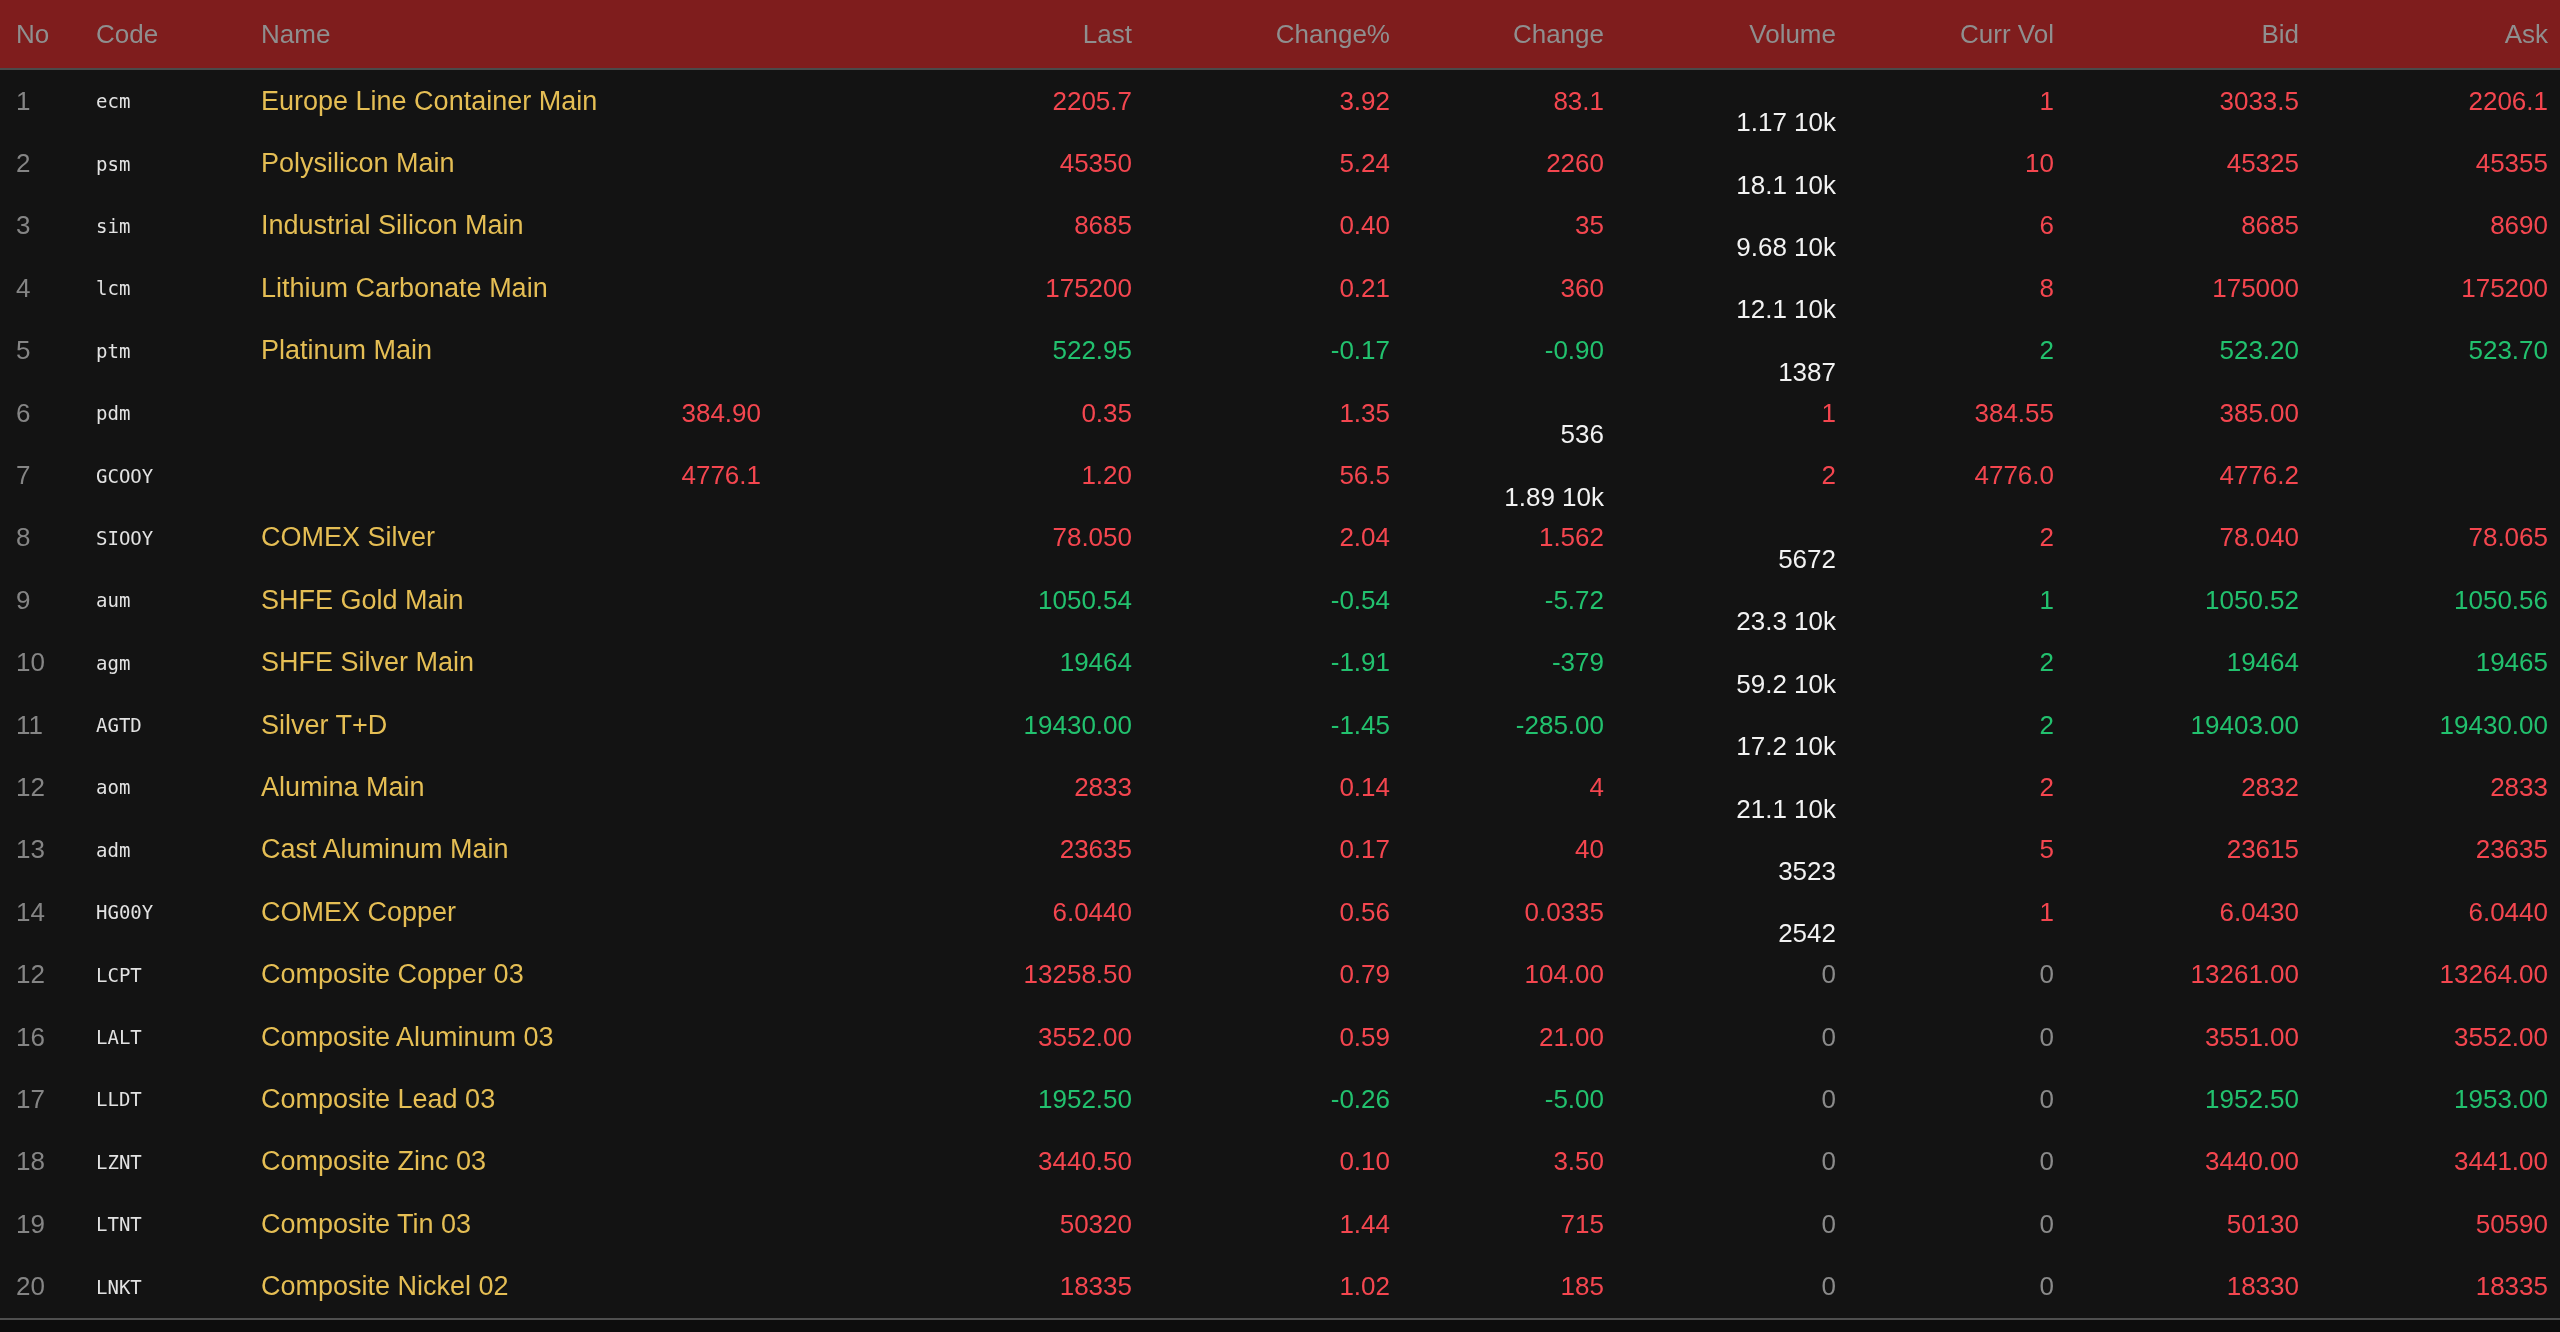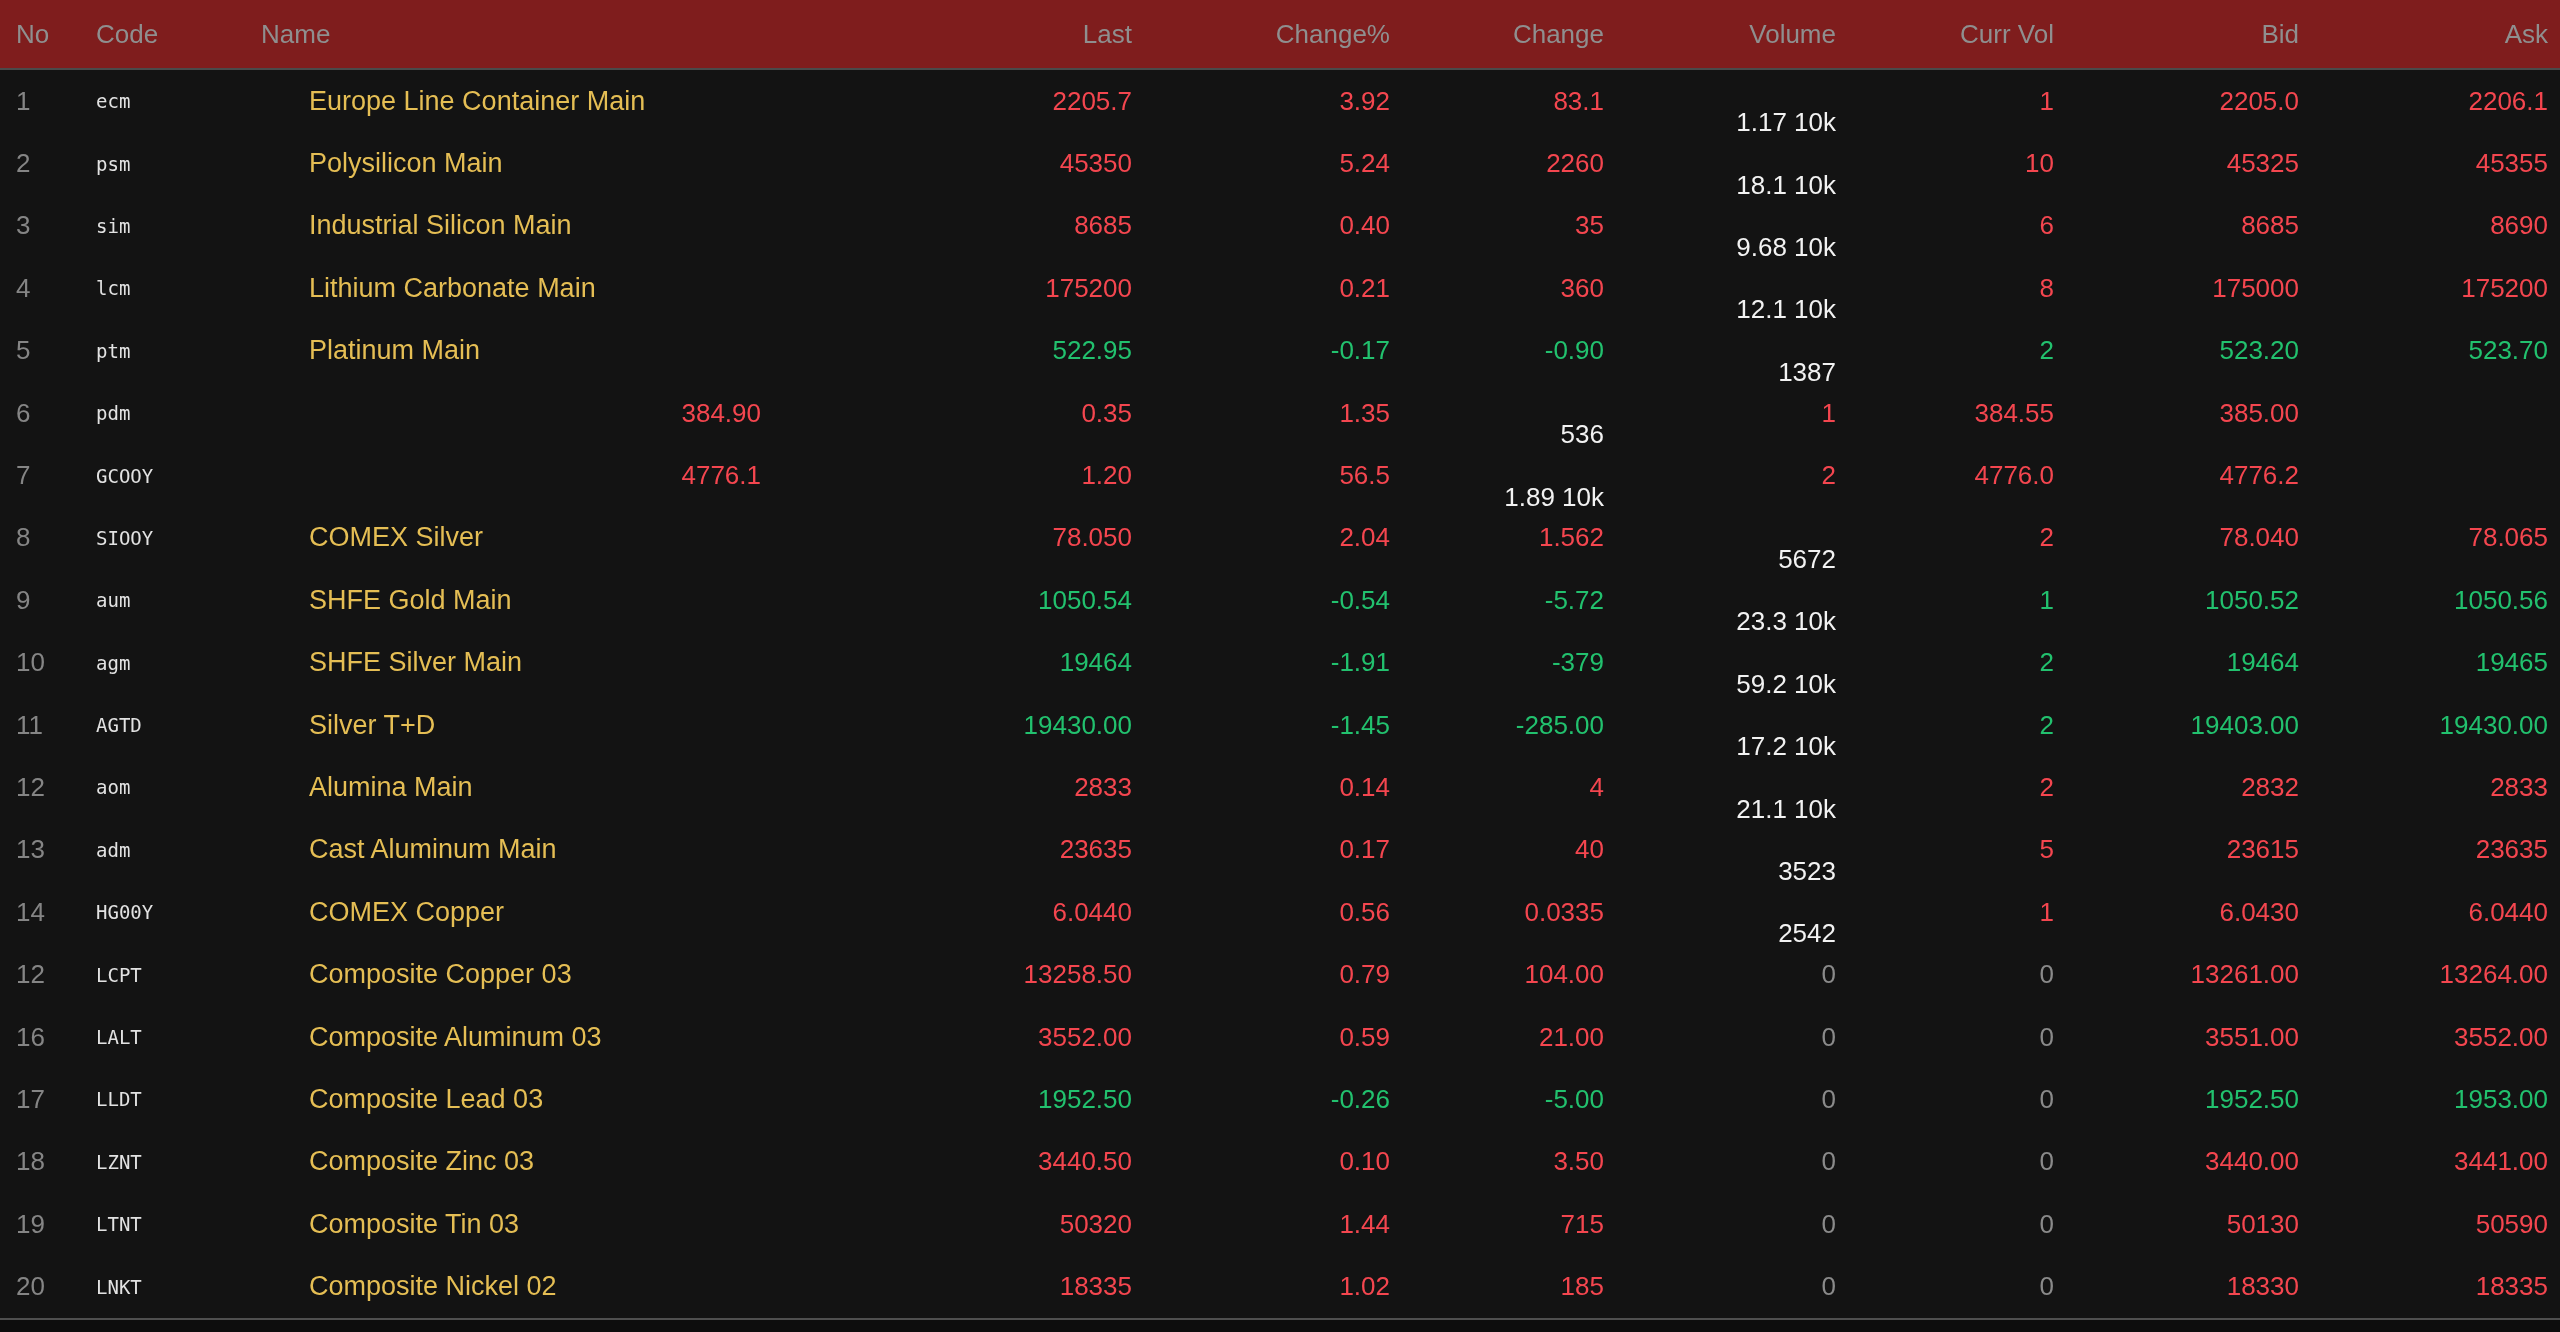--- a/index.html
+++ b/index.html
@@ -47,21 +47,21 @@
     background: #131313;
     cursor: default;
   }
 
   .no   { color: #858585; }
   .code {
     font-family: "DejaVu Sans Mono", monospace;
     font-size: 19px;
     color: #e2e2e2;
   }
-  .name { color: var(--gold, #e5be54); font-size: 27px; margin-left: 48px; }
+  .name { color: var(--gold, #e5be54); font-size: 27px; }
 
   .up    { color: var(--up, #f4464f); }
   .down  { color: var(--down, #22c16e); }
   .volw  { color: var(--volwhite, #f2f2f2); margin-top: 43px; }
   .muted { color: var(--muted, #8a8a8a); }
 
   .footer {
     flex: 1 1 auto;
     border-top: 2px solid #4f4f4f;
     background: #0d0d0d;
@@ -88,21 +88,21 @@
   <div class="rows">
       <div class="grid-row row">
     <div class="cell left no">1</div>
     <div class="cell left code">ecm</div>
     <div class="cell left name">Europe Line Container Main</div>
     <div class="cell right last up">2205.7</div>
     <div class="cell right chgp up">3.92</div>
     <div class="cell right chg up">83.1</div>
     <div class="cell right vol volw">1.17 10k</div>
     <div class="cell right cvol up">1</div>
-    <div class="cell right bid up">2205.0</div>
+    <div class="cell right bid up">3033.5</div>
     <div class="cell right ask up">2206.1</div>
   </div>
       <div class="grid-row row">
     <div class="cell left no">2</div>
     <div class="cell left code">psm</div>
     <div class="cell left name">Polysilicon Main</div>
     <div class="cell right last up">45350</div>
     <div class="cell right chgp up">5.24</div>
     <div class="cell right chg up">2260</div>
     <div class="cell right vol volw">18.1 10k</div>

